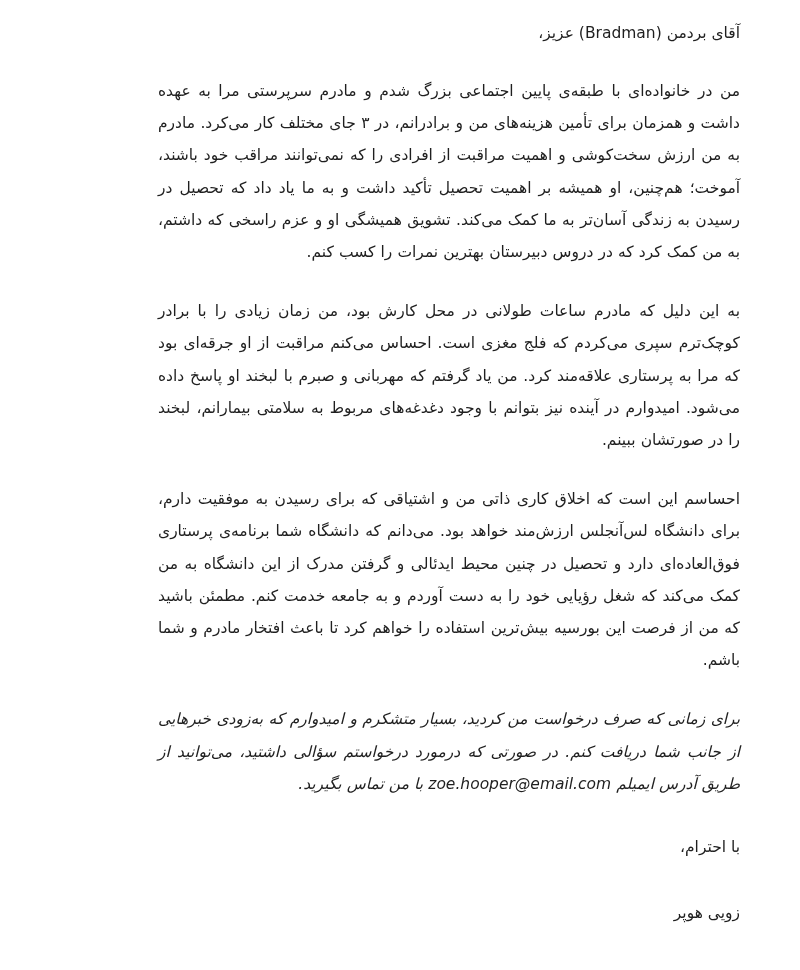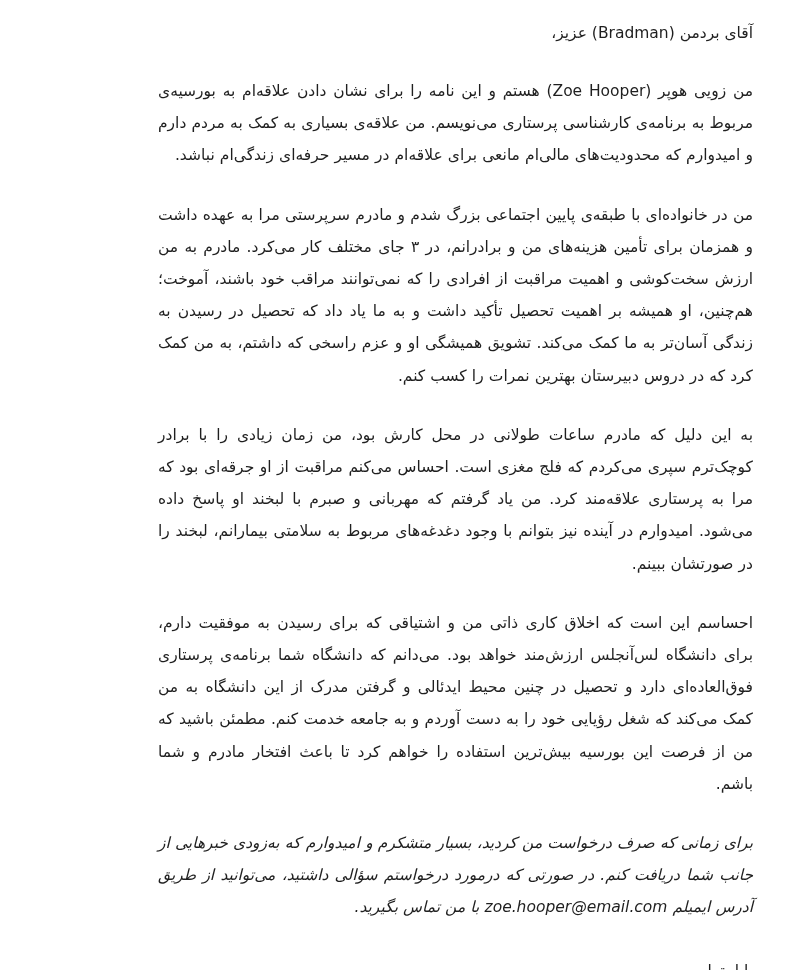--- a/index.html
+++ b/index.html
@@ -12,21 +12,21 @@
     width: 800px;
     height: 970px;
     font-family: "DejaVu Sans", "Liberation Sans", sans-serif;
     color: #1f1f1f;
     overflow: hidden;
   }
   .page {
     box-sizing: border-box;
     width: 704px;
     height: 970px;
-    padding: 8px 47px 0 62px;
+    padding: 8px 60px 0 62px;
     background: #ffffff;
     direction: rtl;
     text-align: right;
   }
   .salutation {
     font-size: 15.5px;
     line-height: 30px;
     margin: 10px 0 0 0;
     text-align: right;
     direction: rtl;
@@ -63,21 +63,20 @@
     unicode-bidi: plaintext;
   }
 </style>
 </head>
 <body>
 
 <div class="page">
 
   <p class="salutation">آقای بردمن (Bradman) عزیز،</p>
 
-  <p class="para">من زویی هوپر (Zoe Hooper) هستم و این نامه را برای نشان دادن علاقه‌ام به بورسیه‌ی مربوط به برنامه‌ی کارشناسی پرستاری می‌نویسم. من علاقه‌ی بسیاری به کمک به مردم دارم و امیدوارم که محدودیت‌های مالی‌ام مانعی برای علاقه‌ام در مسیر حرفه‌ای زندگی‌ام نباشد.</p>
 
   <p class="para">من در خانواده‌ای با طبقه‌ی پایین اجتماعی بزرگ شدم و مادرم سرپرستی مرا به عهده داشت و همزمان برای تأمین هزینه‌های من و برادرانم، در ۳ جای مختلف کار می‌کرد. مادرم به من ارزش سخت‌کوشی و اهمیت مراقبت از افرادی را که نمی‌توانند مراقب خود باشند، آموخت؛ هم‌چنین، او همیشه بر اهمیت تحصیل تأکید داشت و به ما یاد داد که تحصیل در رسیدن به زندگی آسان‌تر به ما کمک می‌کند. تشویق همیشگی او و عزم راسخی که داشتم، به من کمک کرد که در دروس دبیرستان بهترین نمرات را کسب کنم.</p>
 
   <p class="para">به این دلیل که مادرم ساعات طولانی در محل کارش بود، من زمان زیادی را با برادر کوچک‌ترم سپری می‌کردم که فلج مغزی است. احساس می‌کنم مراقبت از او جرقه‌ای بود که مرا به پرستاری علاقه‌مند کرد. من یاد گرفتم که مهربانی و صبرم با لبخند او پاسخ داده می‌شود. امیدوارم در آینده نیز بتوانم با وجود دغدغه‌های مربوط به سلامتی بیمارانم، لبخند را در صورتشان ببینم.</p>
 
   <p class="para">احساسم این است که اخلاق کاری ذاتی من و اشتیاقی که برای رسیدن به موفقیت دارم، برای دانشگاه لس‌آنجلس ارزش‌مند خواهد بود. می‌دانم که دانشگاه شما برنامه‌ی پرستاری فوق‌العاده‌ای دارد و تحصیل در چنین محیط ایدئالی و گرفتن مدرک از این دانشگاه به من کمک می‌کند که شغل رؤیایی خود را به دست آوردم و به جامعه خدمت کنم. مطمئن باشید که من از فرصت این بورسیه بیش‌ترین استفاده را خواهم کرد تا باعث افتخار مادرم و شما باشم.</p>
 
   <p class="para last">برای زمانی که صرف درخواست من کردید، بسیار متشکرم و امیدوارم که به‌زودی خبرهایی از جانب شما دریافت کنم. در صورتی که درمورد درخواستم سؤالی داشتید، می‌توانید از طریق آدرس ایمیلم  zoe.hooper@email.com  با من تماس بگیرید.</p>
 
   <p class="closing">با احترام،</p>

